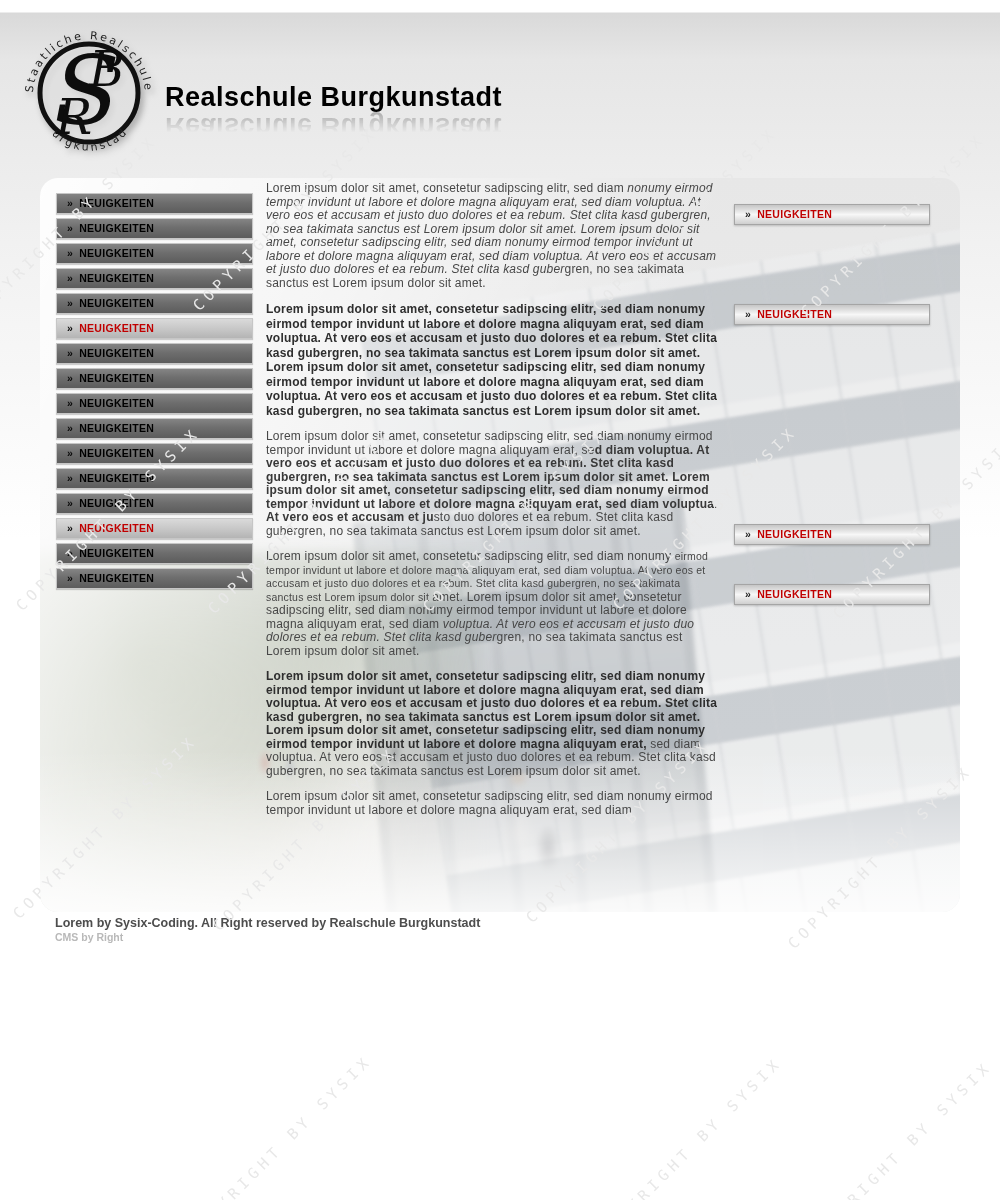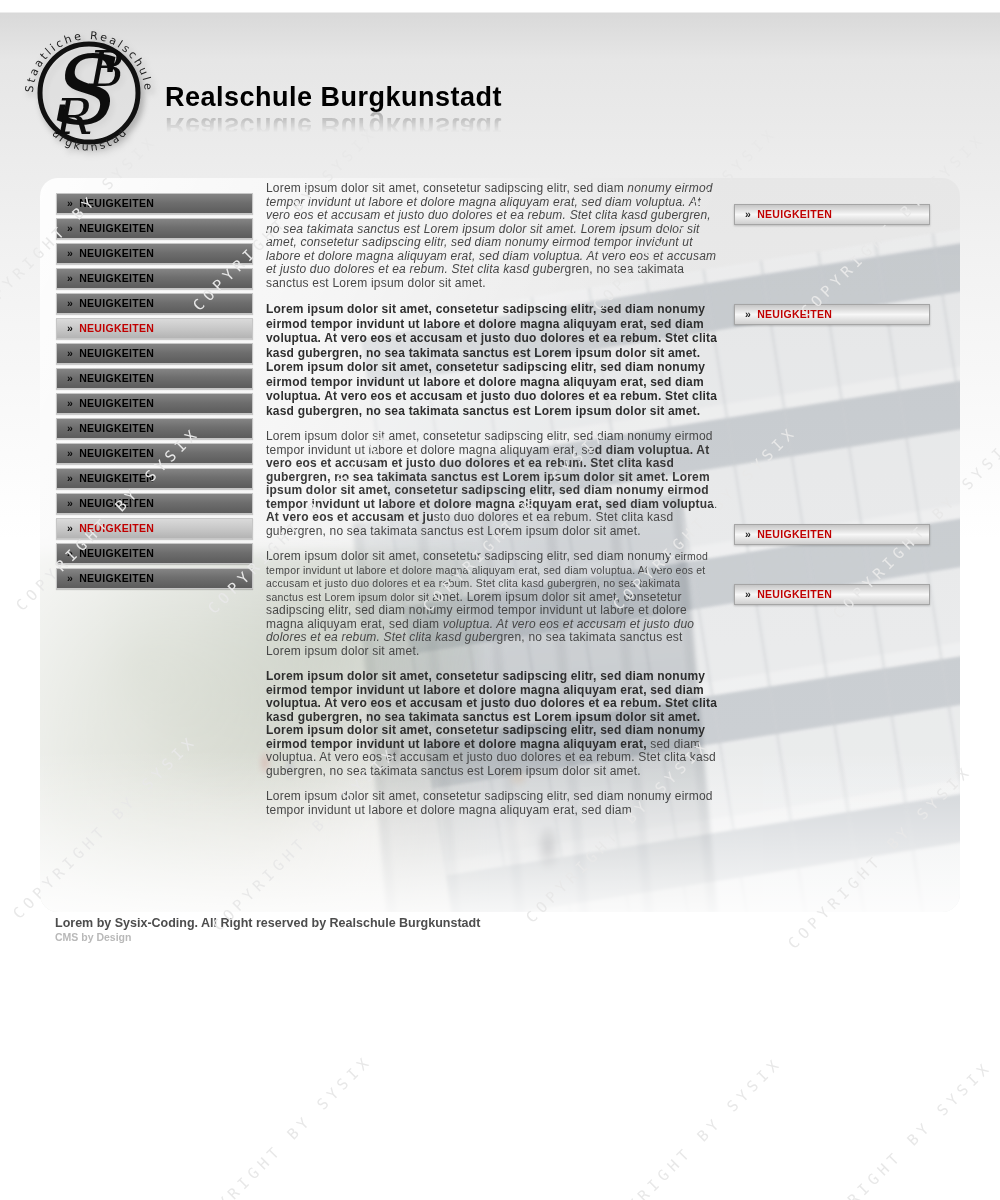--- a/index.html
+++ b/index.html
@@ -207,21 +207,21 @@
         <div class="right-btn" style="top: 346px;">
     <span class="arrow">»</span><span class="lbl">NEUIGKEITEN</span>
   </div>
         <div class="right-btn" style="top: 406px;">
     <span class="arrow">»</span><span class="lbl">NEUIGKEITEN</span>
   </div>
       </div>
   </div>
 
   <div id="footer-line1">Lorem by Sysix-Coding. All Right reserved by Realschule Burgkunstadt</div>
-  <div id="footer-line2">CMS by Design</div>
+  <div id="footer-line2">CMS by Right</div>
 
   <div id="watermarks">
       <span class="wm" style="left: -75px; top: 218px;">COPYRIGHT BY SYSIX</span>
       <span class="wm" style="left: 145px; top: 210px;">COPYRIGHT BY SYSIX</span>
       <span class="wm" style="left: 545px; top: 210px;">COPYRIGHT BY SYSIX</span>
       <span class="wm" style="left: 753px; top: 216px;">COPYRIGHT BY SYSIX</span>
       <span class="wm" style="left: -32px; top: 510px;">COPYRIGHT BY SYSIX</span>
       <span class="wm" style="left: 160px; top: 513px;">COPYRIGHT BY SYSIX</span>
       <span class="wm" style="left: 375px; top: 511px;">COPYRIGHT BY SYSIX</span>
       <span class="wm" style="left: 565px; top: 509px;">COPYRIGHT BY SYSIX</span>

